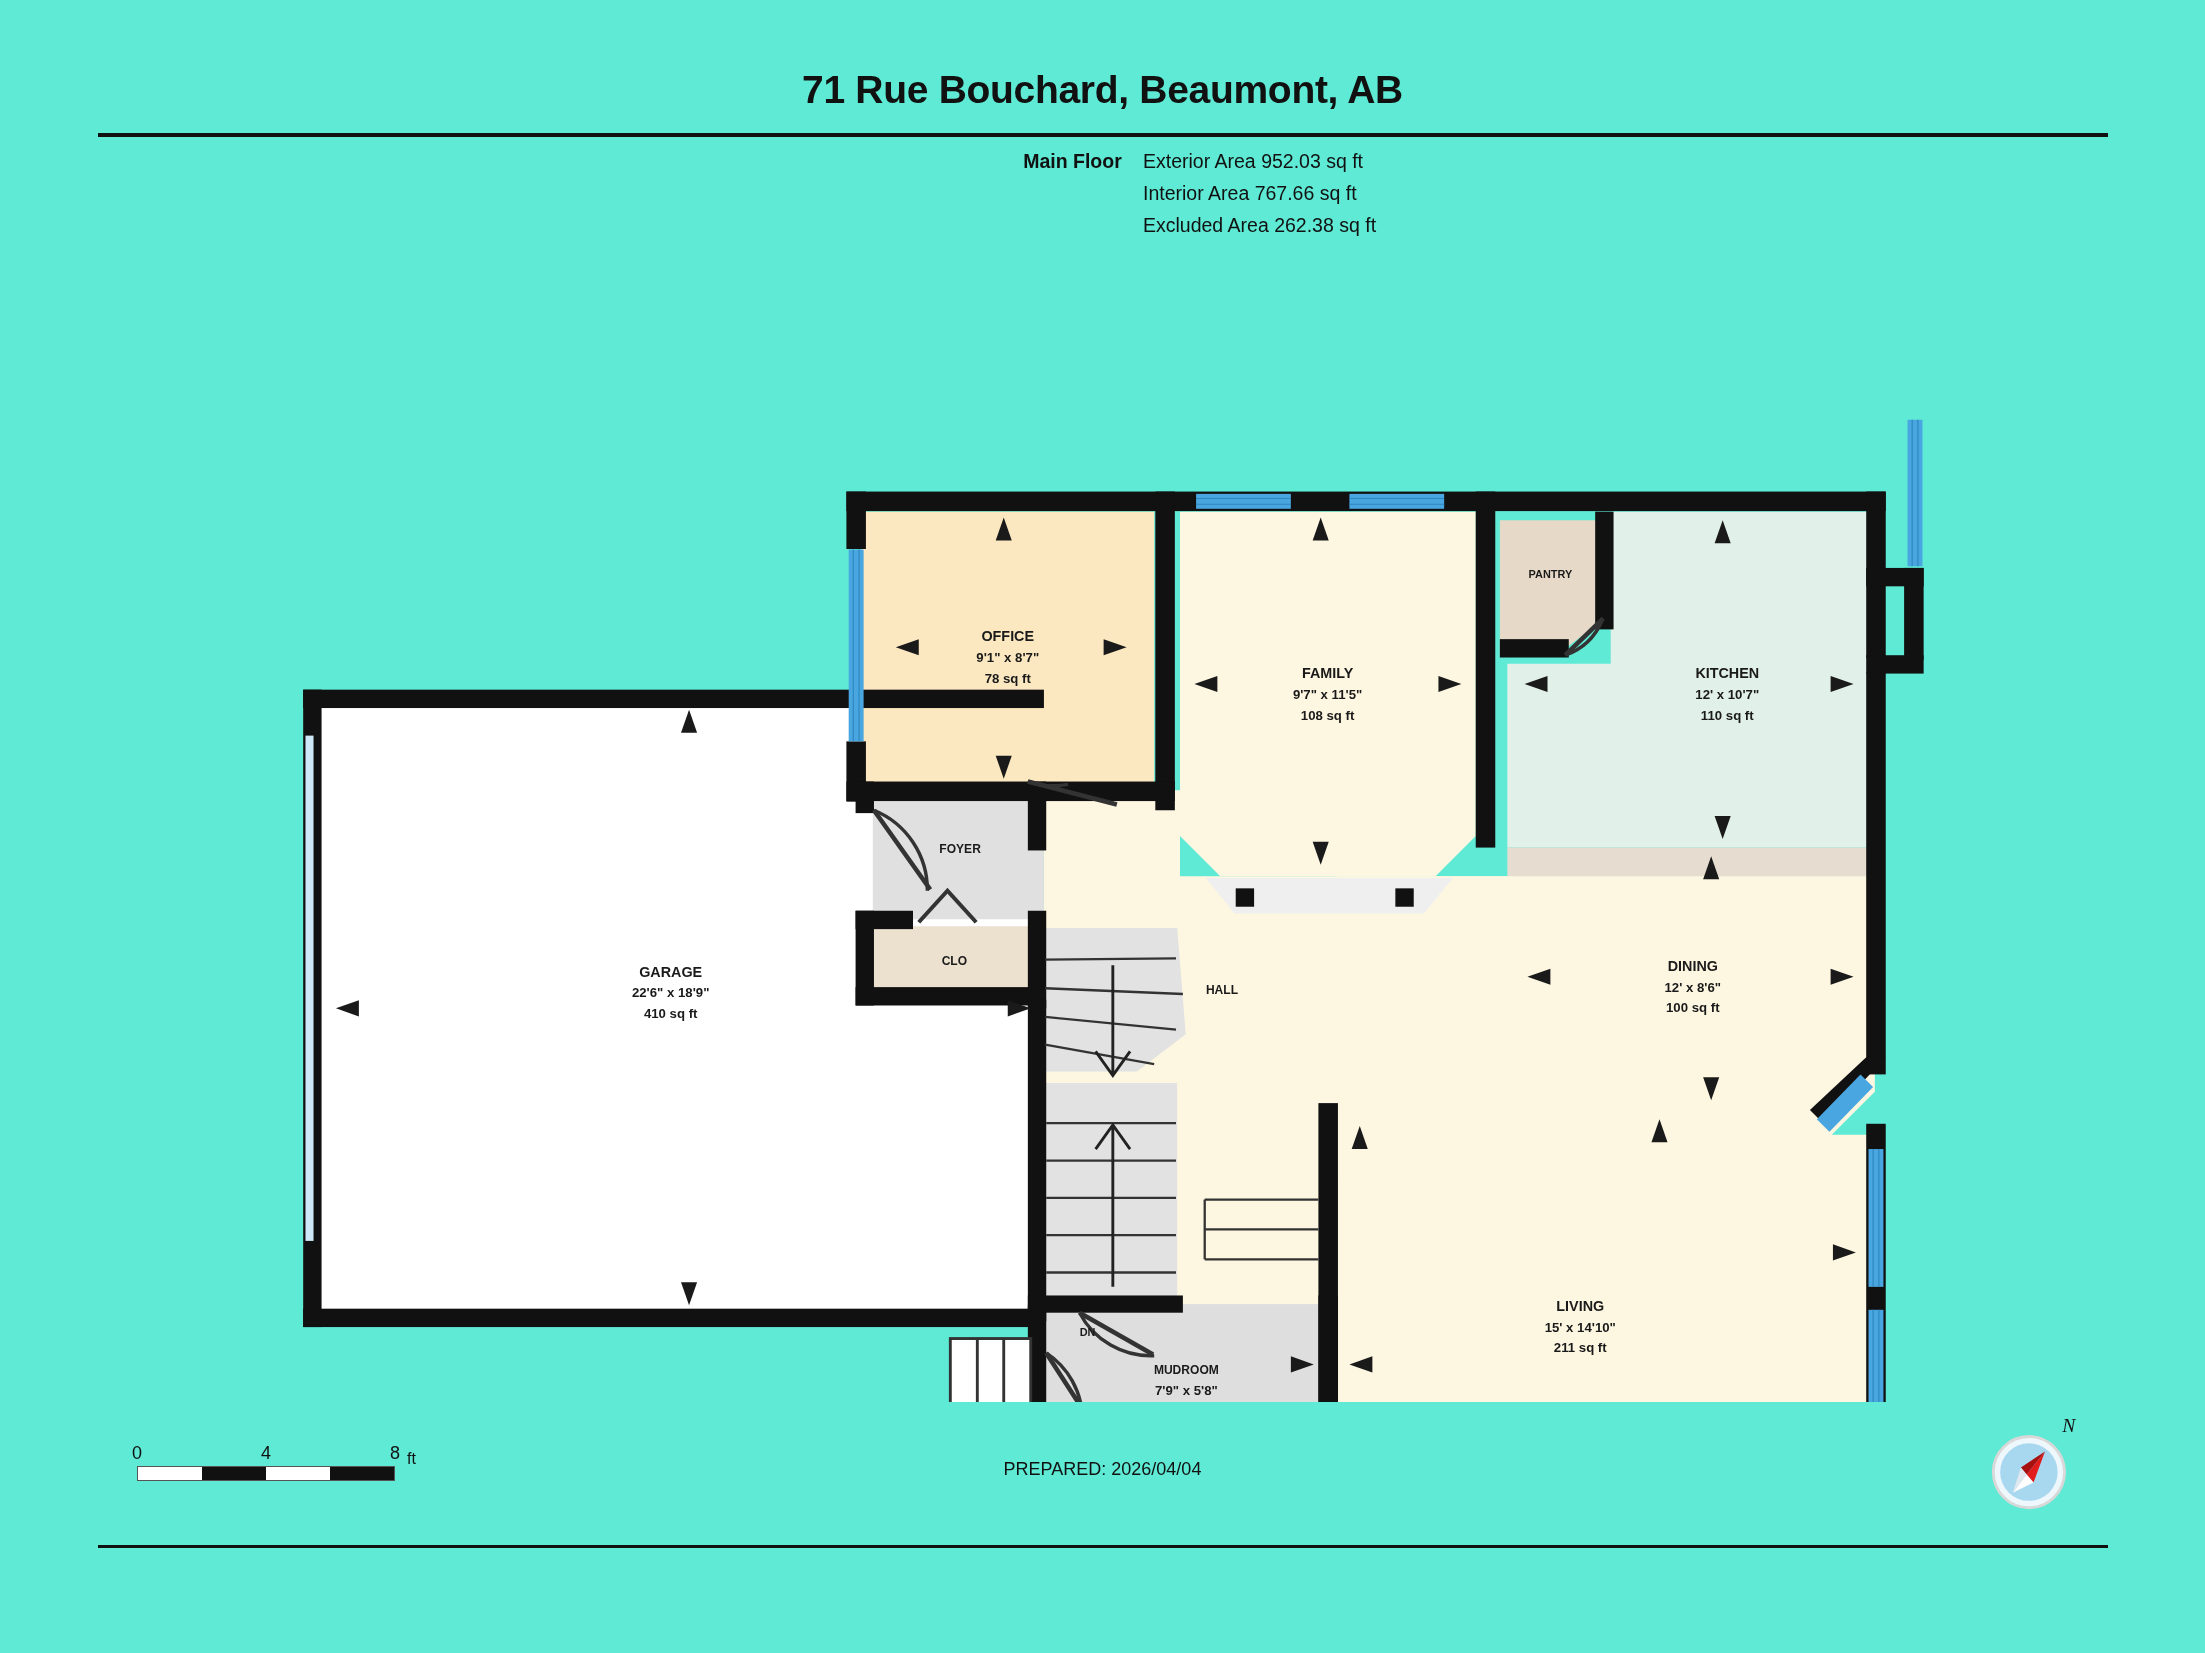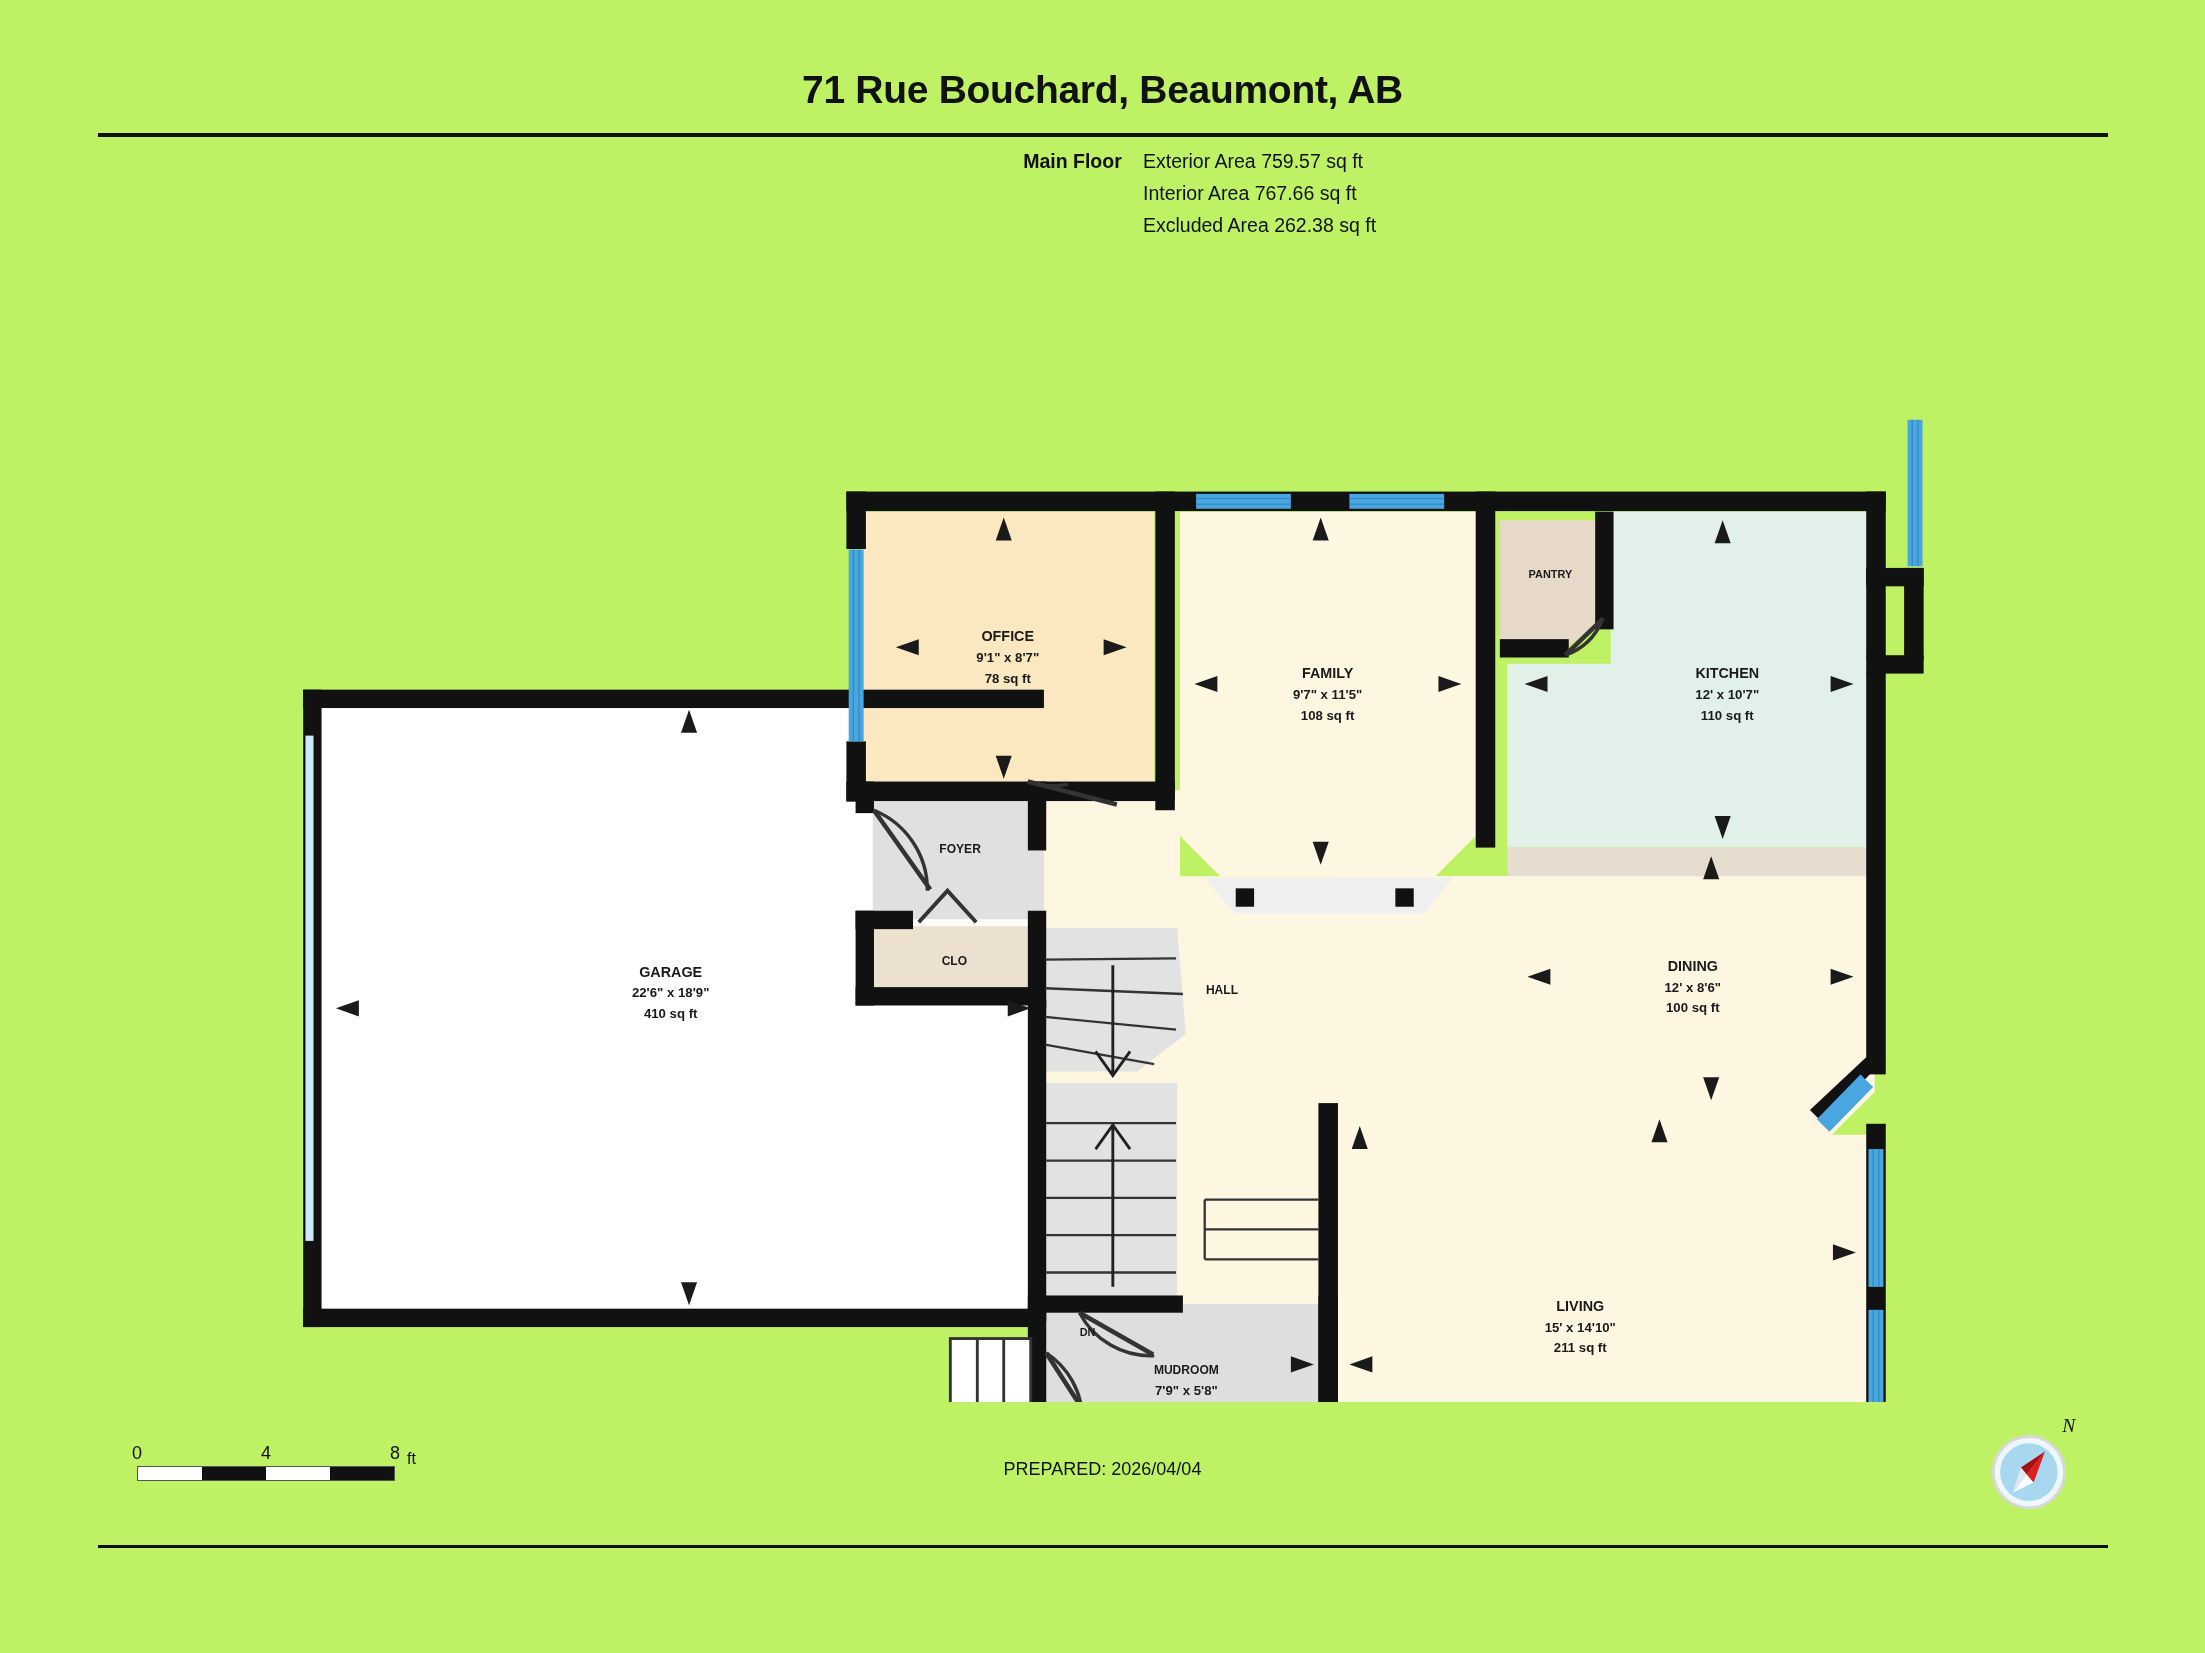--- a/index.html
+++ b/index.html
@@ -1,17 +1,17 @@
 <!DOCTYPE html>
 <html style="font-size:9.2px"><head>
 <meta charset="utf-8">
 <style>
   html,body{margin:0;padding:0;background:#ffffff;}
   body{width:2205px;height:1654px;font-family:"Liberation Sans",sans-serif;color:#1a1a1a;overflow:hidden;}
-  .page{position:relative;width:2205px;height:1654px;background:#bef264;}
+  .page{position:relative;width:2205px;height:1654px;background:#5eead4;}
 
   
   .title{
     position:absolute;top:68px;left:0;width:2205px;text-align:center;
     font-size:39px;font-weight:bold;letter-spacing:-0.3px;color:#111;
   }
   .rule-top{
     position:absolute;left:98px;top:133px;width:2010px;height:4px;background:#111;
   }
   .summary{
@@ -60,21 +60,21 @@
 <body>
 
 <div class="page">
 
   <div class="title">71 Rue Bouchard, Beaumont, AB</div>
   <div class="rule-top"></div>
 
   <div class="summary">
     <div class="summary-row">
       <div class="summary-label">Main Floor</div>
-      <div class="summary-val">Exterior Area 759.57 sq ft</div>
+      <div class="summary-val">Exterior Area 952.03 sq ft</div>
     </div>
     <div class="summary-row indent">
       <div class="summary-label">Main Floor</div>
       <div class="summary-val">Interior Area 767.66 sq ft</div>
     </div>
     <div class="summary-row indent">
       <div class="summary-label">Main Floor</div>
       <div class="summary-val">Excluded Area 262.38 sq ft</div>
     </div>
   </div>

